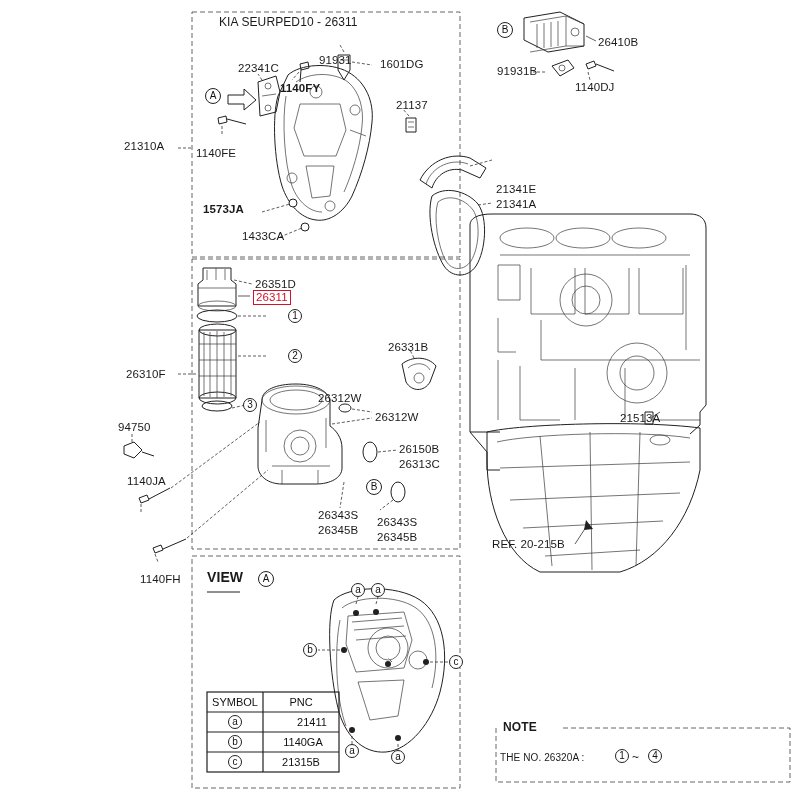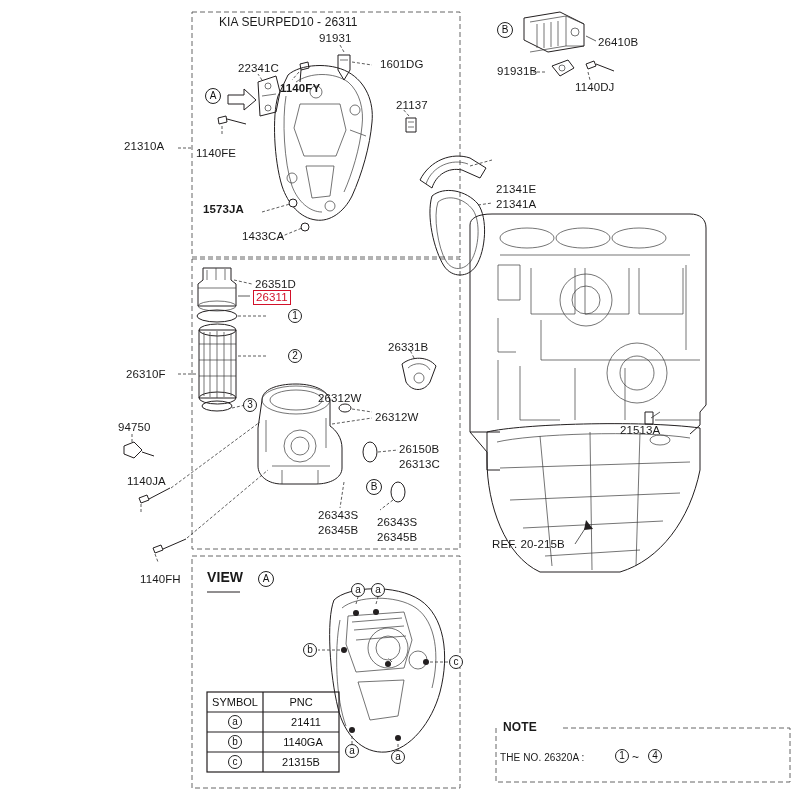--- a/index.html
+++ b/index.html
@@ -381,35 +381,35 @@
   </g>
 
   <path class="thin" d="M207 592 L240 592"></path>
 </svg>
 
 <div class="lbl title" style="left:219px;top:16px;">KIA SEURPED10 - 26311</div>
 
 <div class="lbl" style="left:124px;top:140px;">21310A</div>
 <div class="lbl" style="left:238px;top:62px;">22341C</div>
 <div class="lbl" style="left:280px;top:82px;font-weight:bold;">1140FY</div>
-<div class="lbl" style="left:319px;top:32px;">91931</div>
+<div class="lbl" style="left:319px;top:54px;">91931</div>
 <div class="lbl" style="left:380px;top:58px;">1601DG</div>
 <div class="lbl" style="left:396px;top:99px;">21137</div>
 <div class="lbl" style="left:196px;top:147px;">1140FE</div>
 <div class="lbl" style="left:203px;top:203px;font-weight:bold;">1573JA</div>
 <div class="lbl" style="left:242px;top:230px;">1433CA</div>
 <div class="circ md" style="left:205px;top:88px;">A</div>
 
 <div class="circ md" style="left:497px;top:22px;">B</div>
 <div class="lbl" style="left:598px;top:36px;">26410B</div>
 <div class="lbl" style="left:497px;top:65px;">91931B</div>
 <div class="lbl" style="left:575px;top:81px;">1140DJ</div>
 <div class="lbl" style="left:496px;top:159px;margin-top:24px;">21341E</div>
 <div class="lbl" style="left:496px;top:198px;">21341A</div>
-<div class="lbl" style="left:620px;top:424px;">21513A</div>
+<div class="lbl" style="left:620px;top:412px;">21513A</div>
 <div class="lbl" style="left:492px;top:538px;">REF. 20-215B</div>
 
 <div class="lbl" style="left:126px;top:368px;">26310F</div>
 <div class="lbl" style="left:255px;top:278px;">26351D</div>
 <div class="lbl hi" style="left:253px;top:290px;">26311</div>
 <div class="circ sm" style="left:288px;top:309px;">1</div>
 <div class="circ sm" style="left:288px;top:349px;">2</div>
 <div class="circ sm" style="left:243px;top:398px;">3</div>
 <div class="lbl" style="left:388px;top:341px;">26331B</div>
 <div class="lbl" style="left:318px;top:392px;">26312W</div>
@@ -431,21 +431,21 @@
 <div class="circ sm" style="left:351px;top:583px;">a</div>
 <div class="circ sm" style="left:371px;top:583px;">a</div>
 <div class="circ sm" style="left:303px;top:643px;">b</div>
 <div class="circ sm" style="left:449px;top:655px;">c</div>
 <div class="circ sm" style="left:345px;top:744px;">a</div>
 <div class="circ sm" style="left:391px;top:750px;">a</div>
 
 <div class="tablecell" style="left:207px;top:696px;width:56px;">SYMBOL</div>
 <div class="tablecell" style="left:263px;top:696px;width:76px;">PNC</div>
 <div class="circ sm" style="left:228px;top:715px;">a</div>
-<div class="tablecell" style="left:268px;top:716px;width:76px;">21411</div>
+<div class="tablecell" style="left:274px;top:716px;width:76px;">21411</div>
 <div class="circ sm" style="left:228px;top:735px;">b</div>
 <div class="tablecell" style="left:263px;top:736px;width:80px;">1140GA</div>
 <div class="circ sm" style="left:228px;top:755px;">c</div>
 <div class="tablecell" style="left:263px;top:756px;width:76px;">21315B</div>
 
 <div class="lbl bold" style="left:503px;top:721px;font-size:12px;">NOTE</div>
 <div class="lbl" style="left:500px;top:751px;font-size:10px;">THE NO. 26320A :</div>
 <div class="circ sm" style="left:615px;top:749px;">1</div>
 <div class="lbl" style="left:632px;top:751px;font-size:12px;">~</div>
 <div class="circ sm" style="left:648px;top:749px;">4</div>

